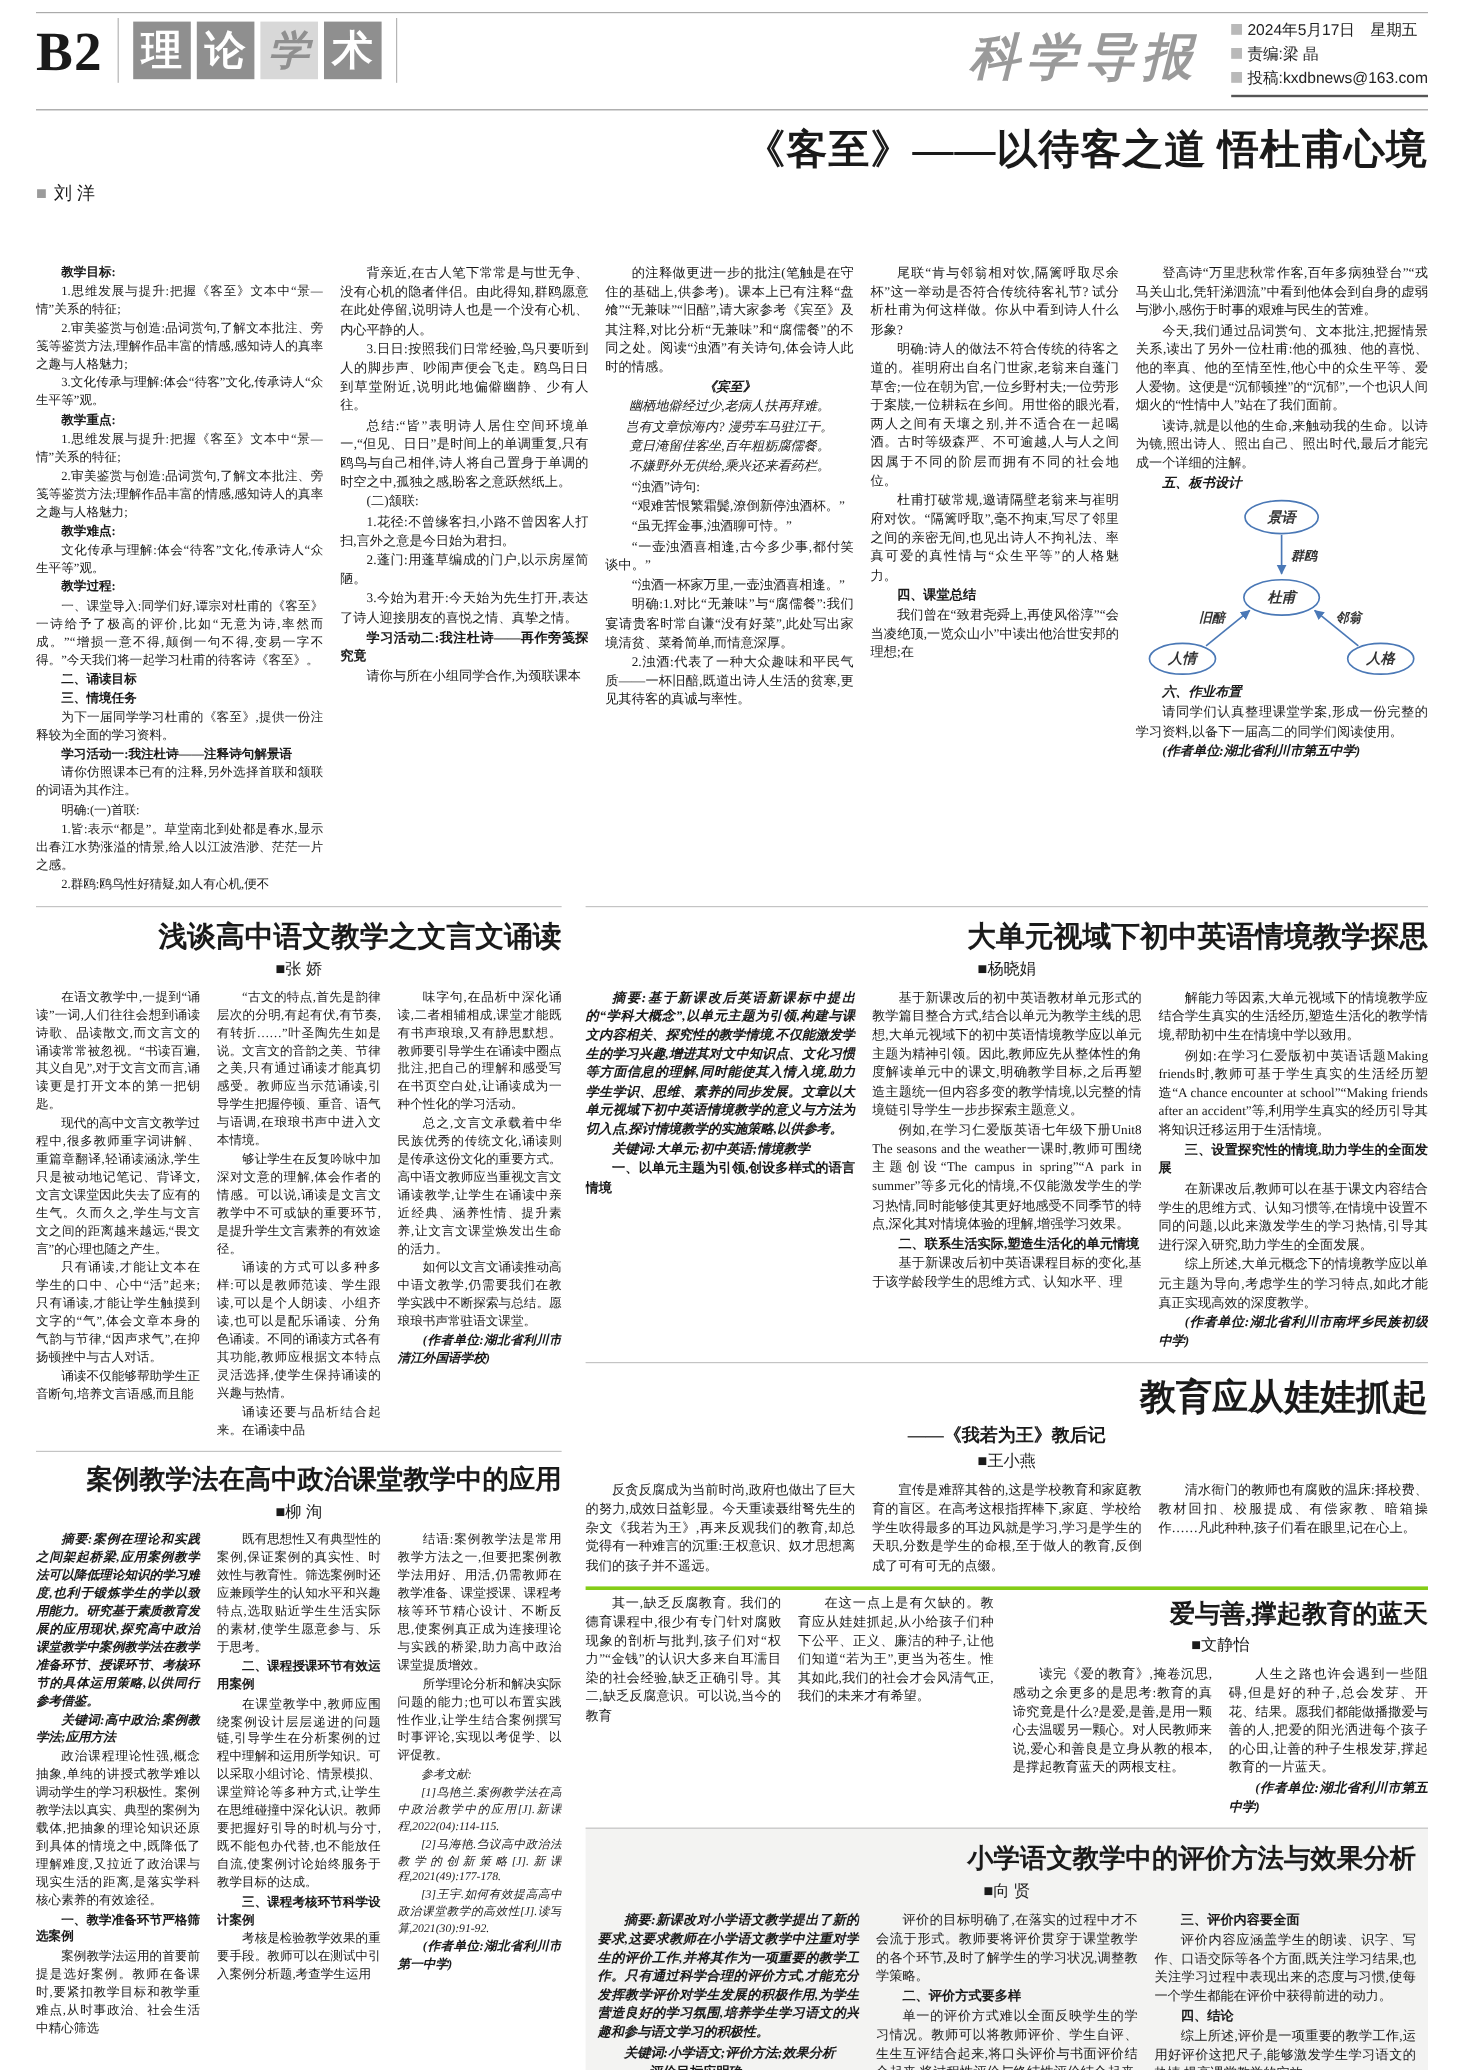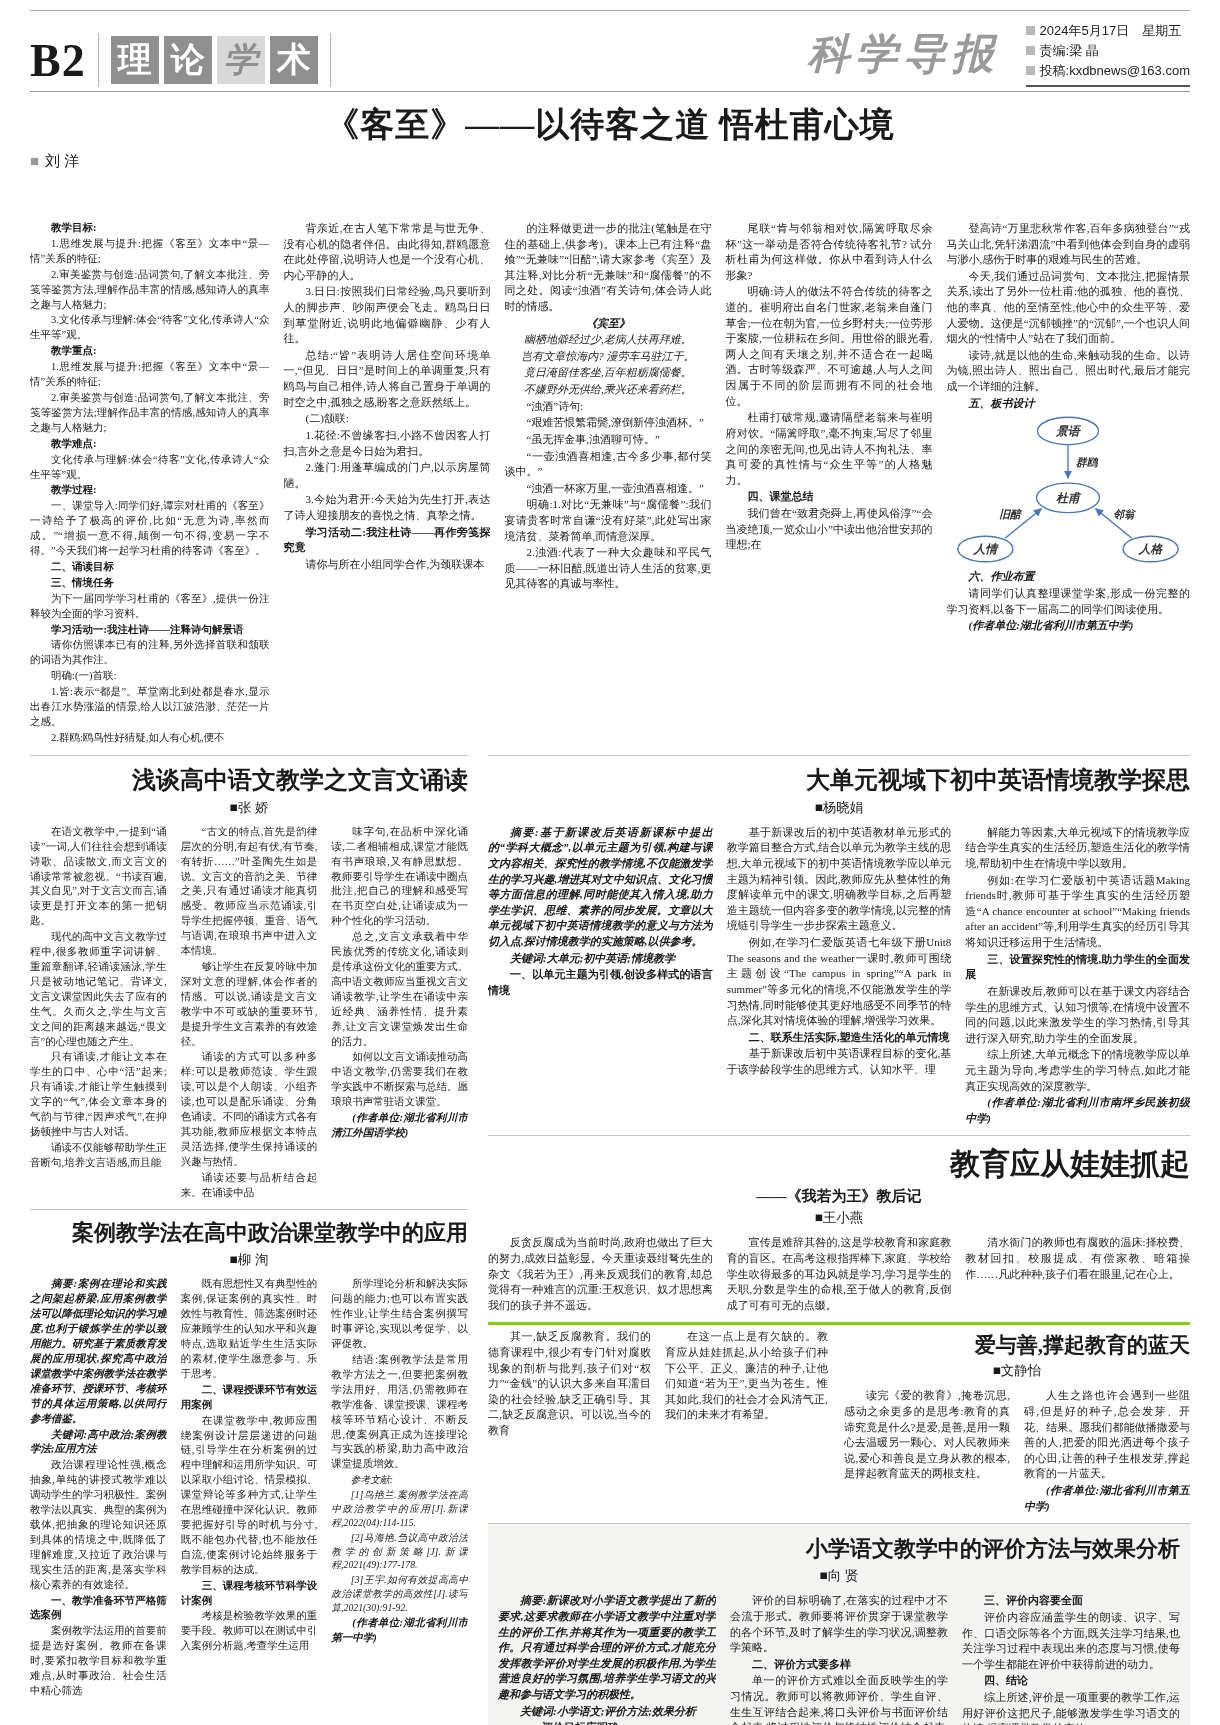--- a/index.html
+++ b/index.html
@@ -1,20 +1,20 @@
 <!DOCTYPE html>
 <html><head>
 <meta charset="utf-8">
 <style>
   html,body{margin:0;padding:0;background:#fff;width:1220px;height:1725px;overflow:hidden;
     font-family:"Liberation Serif","DejaVu Serif",serif;color:#1a1a1a;}
   .page{width:1220px;height:1725px;box-sizing:border-box;padding:10px 30px 0 30px;position:relative;}
   .topline{border-top:1px solid #aaa;margin:0 0 4px 0;}
   
-  .hdr{display:flex;align-items:flex-end;justify-content:space-between;height:72px;}
+  .hdr{display:flex;align-items:flex-start;justify-content:space-between;height:72px;}
   .hdr-left{display:flex;align-items:center;gap:12px;}
   .pageno{font-size:46px;font-weight:bold;letter-spacing:1px;font-family:"Liberation Serif",serif;}
   .vline{width:1px;height:54px;background:#b5b5b5;}
   .secblocks{display:flex;gap:5px;}
   .blk{width:48px;height:48px;display:flex;align-items:center;justify-content:center;
        background:#8f8f8f;color:#fff;font-size:34px;font-weight:bold;font-family:"Liberation Sans",sans-serif;}
   .blk.light{background:#d8d8d8;color:#8f8f8f;font-family:"DejaVu Serif",serif;font-style:italic;}
   .hdr-right{display:flex;align-items:center;gap:26px;}
   .brand{font-size:42px;color:#9a9a9a;font-weight:bold;font-style:italic;letter-spacing:6px;
          font-family:"DejaVu Serif",serif;}
@@ -26,21 +26,21 @@
   .cols{display:flex;gap:14px;}
   .col{flex:1;min-width:0;overflow:hidden;}
   .col p{margin:0 0 1px 0;text-align:justify;text-indent:2em;line-height:1.42;}
   .t-b{font-weight:bold;}
   .t-abs{font-weight:bold;font-style:italic;}
   .t-pt{text-align:center !important;text-indent:0 !important;font-weight:bold;font-style:italic;}
   .t-poem{text-align:center !important;text-indent:0 !important;font-style:italic;}
   .t-ref{font-style:italic;font-size:0.93em;}
   .t-attr{font-weight:bold;font-style:italic;}
   
-  .main-title{text-align:center;font-size:34px;font-weight:bold;margin:10px 0 4px 0;letter-spacing:1px;}
+  .main-title{text-align:right;font-size:34px;font-weight:bold;margin:10px 0 4px 0;letter-spacing:1px;}
   .byline{text-align:left;font-size:15px;margin:0 0 10px 0;font-family:"Liberation Sans",sans-serif;}
   .byline .bm{color:#9b9b9b;margin-right:6px;}
   .main-cols{font-size:11px;}
   .main-cols .col{flex:1.02;margin-top:40px;}
   .main-cols .col.sidebar{flex:1.18;font-size:10.5px;}
   .main-cols .col.last{flex:1.2;}
   .diagram-wrap{text-align:center;margin:2px 0;}
   
   .lower{display:flex;gap:20px;margin-top:8px;}
   .halfL{width:438px;flex:none;}
@@ -225,22 +225,22 @@
               <p>案例教学法运用的首要前提是选好案例。教师在备课时,要紧扣教学目标和教学重难点,从时事政治、社会生活中精心筛选</p>
             </div>
             <div class="col">
               <p>既有思想性又有典型性的案例,保证案例的真实性、时效性与教育性。筛选案例时还应兼顾学生的认知水平和兴趣特点,选取贴近学生生活实际的素材,使学生愿意参与、乐于思考。</p>
               <p class="t-b">二、课程授课环节有效运用案例</p>
               <p>在课堂教学中,教师应围绕案例设计层层递进的问题链,引导学生在分析案例的过程中理解和运用所学知识。可以采取小组讨论、情景模拟、课堂辩论等多种方式,让学生在思维碰撞中深化认识。教师要把握好引导的时机与分寸,既不能包办代替,也不能放任自流,使案例讨论始终服务于教学目标的达成。</p>
               <p class="t-b">三、课程考核环节科学设计案例</p>
               <p>考核是检验教学效果的重要手段。教师可以在测试中引入案例分析题,考查学生运用</p>
             </div>
             <div class="col">
+              <p>结语:案例教学法是常用教学方法之一,但要把案例教学法用好、用活,仍需教师在教学准备、课堂授课、课程考核等环节精心设计、不断反思,使案例真正成为连接理论与实践的桥梁,助力高中政治课堂提质增效。</p>
               <p>所学理论分析和解决实际问题的能力;也可以布置实践性作业,让学生结合案例撰写时事评论,实现以考促学、以评促教。</p>
-              <p>结语:案例教学法是常用教学方法之一,但要把案例教学法用好、用活,仍需教师在教学准备、课堂授课、课程考核等环节精心设计、不断反思,使案例真正成为连接理论与实践的桥梁,助力高中政治课堂提质增效。</p>
               <p class="t-ref">参考文献:</p>
               <p class="t-ref">[1]鸟艳兰.案例教学法在高中政治教学中的应用[J].新课程,2022(04):114-115.</p>
               <p class="t-ref">[2]马海艳.刍议高中政治法教学的创新策略[J].新课程,2021(49):177-178.</p>
               <p class="t-ref">[3]王宇.如何有效提高高中政治课堂教学的高效性[J].读写算,2021(30):91-92.</p>
               <p class="t-attr">(作者单位:湖北省利川市第一中学)</p>
             </div>
           </div>
       </div>
     </div>
 

